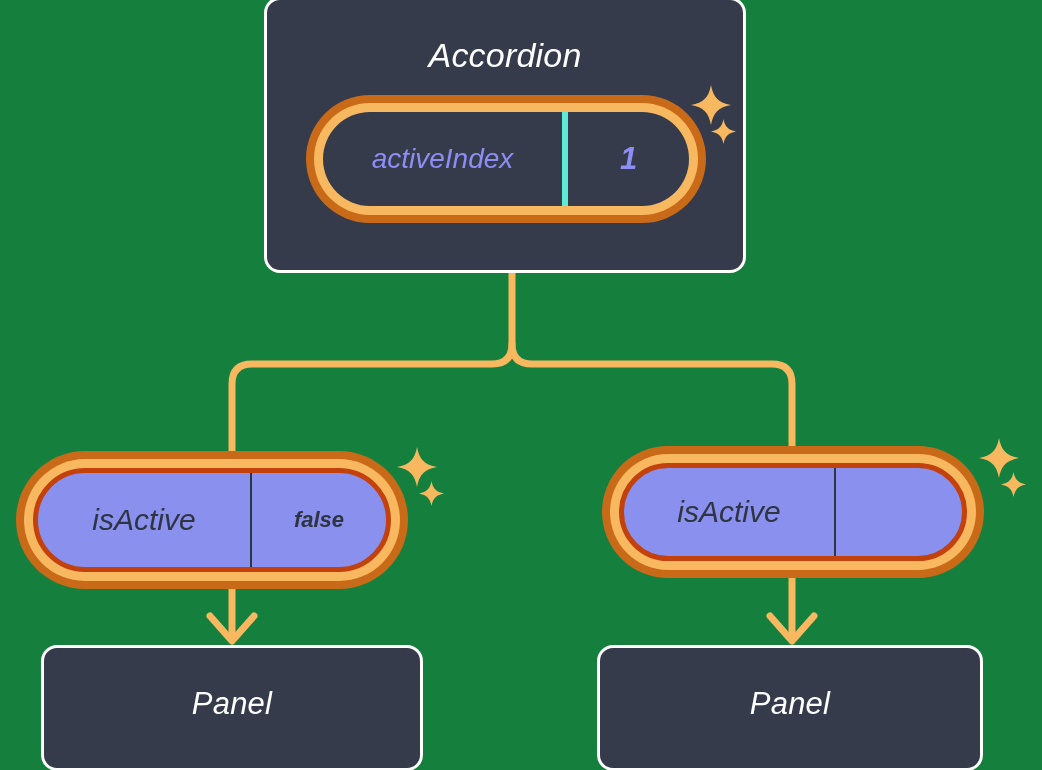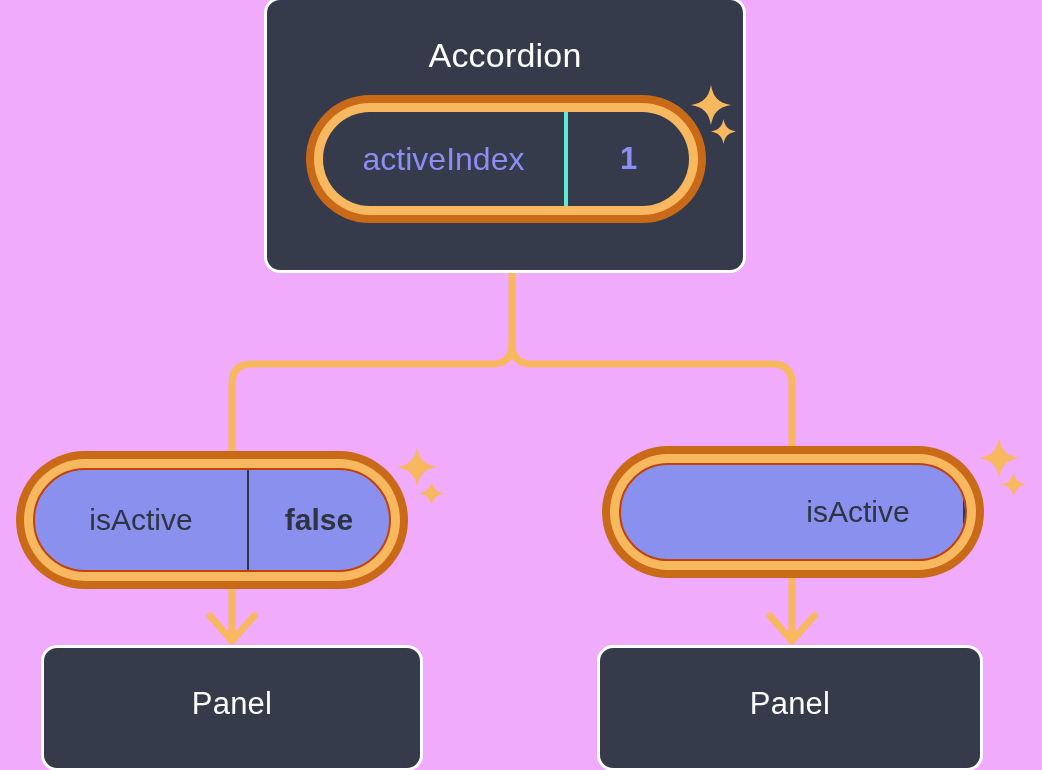--- a/index.html
+++ b/index.html
@@ -11,21 +11,22 @@
     width: 1042px;
     height: 770px;
     background: #4c666f;
     font-family: "Liberation Sans", "DejaVu Sans", sans-serif;
     overflow: hidden;
   }
   #stage {
     position: relative;
     width: 1042px;
     height: 770px;
-    background: #f0abfc;
+    background: #15803d;
+    font-style: italic;
   }
 
   
   #connectors {
     position: absolute;
     left: 0;
     top: 0;
     width: 1042px;
     height: 770px;
     pointer-events: none;
@@ -115,45 +116,44 @@
     left: 306px;
     top: 95px;
     width: 400px;
     height: 128px;
   }
   #pill-active-index .pill-inner {
     background: #353b4a;
   }
   #pill-active-index .cell-key {
     flex: 0 0 245px;
-    font-size: 32px;
+    font-size: 28px;
     color: #8d8df4;
-    border-right: 4px solid #5eead4;
+    border-right: 6px solid #5eead4;
   }
   #pill-active-index .cell-val {
     flex: 1 1 auto;
     font-size: 31px;
     font-weight: bold;
     color: #8d8df4;
   }
 
   
   .pill-bool .pill-inner {
     background: #8a90ee;
-    border: 2px solid #c2410c;
-    justify-content: flex-end;
+    border: 5px solid #c2410c;
   }
   .pill-bool .cell-key {
     font-size: 30px;
     color: #2e3442;
     border-right: 2px solid #2e3442;
   }
   .pill-bool .cell-val {
     flex: 1 1 auto;
-    font-size: 30px;
+    font-size: 22px;
     font-weight: bold;
     color: #2e3442;
   }
   #pill-is-active-false {
     left: 16px;
     top: 451px;
     width: 392px;
     height: 138px;
   }
   #pill-is-active-false .cell-key {

